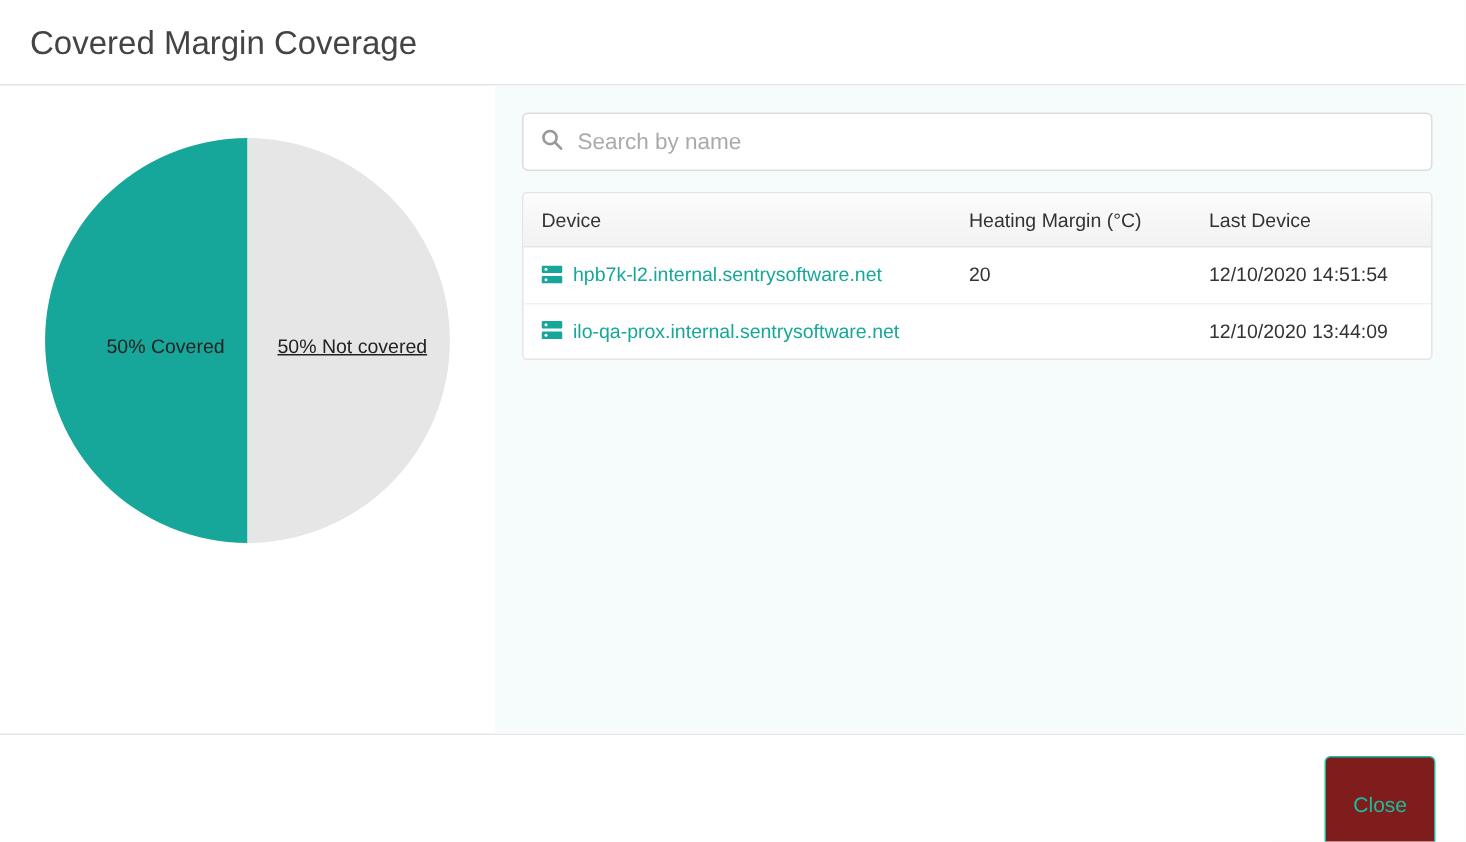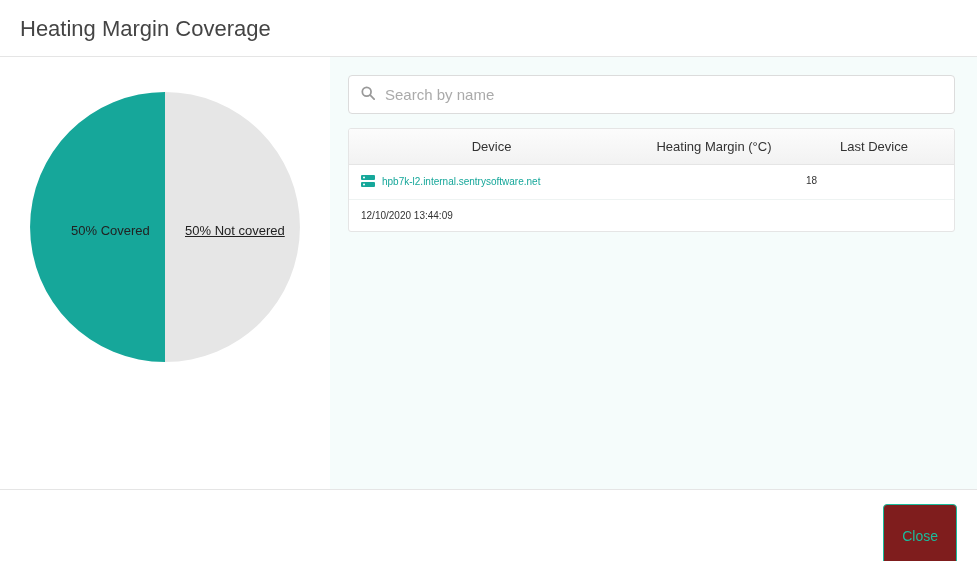--- a/index.html
+++ b/index.html
@@ -78,31 +78,30 @@
       border-radius: 3px;
       overflow: hidden;
       background: #fff;
     }
     .thead {
       display: flex;
       background: linear-gradient(#fcfcfc, #f2f2f2);
       font-size: 13px;
       color: #333;
       border-bottom: 1px solid #e5e5e5;
-      text-align: center;
     }
     .thead > div, .trow > div {
       padding: 10px 12px;
     }
     .col-device { flex: 1 1 300px; }
     .col-margin { flex: 0 0 160px; }
     .col-update { flex: 0 0 160px; }
     .trow {
       display: flex;
-      font-size: 10px;
+      font-size: 13px;
       border-bottom: 1px solid #eef3f2;
     }
     .trow:last-child { border-bottom: none; }
     .device-link {
       display: inline-flex;
       align-items: center;
       gap: 7px;
       color: #16a79a;
       text-decoration: none;
     }
@@ -120,21 +119,21 @@
       border-radius: 4px;
       padding: 23px 18px;
       font-size: 14px;
       cursor: pointer;
     }
   </style>
 </head>
 <body>
 
 <div class="header">
-  <h1>Heating Margin Coverage</h1>
+  <h1>Covered Margin Coverage</h1>
 </div>
 
 <div class="content">
 
   <div class="chart-panel">
     <div class="pie-wrap">
       <svg class="pie" width="280" height="280" viewBox="0 0 280 280">
         <path d="M140 5 A135 135 0 0 0 140 275 L140 140 Z" fill="#16a79a"></path>
         <path d="M140 275 A135 135 0 0 0 140 5 L140 140 Z" fill="#e6e6e6"></path>
       </svg>
@@ -165,24 +164,36 @@
           <a href="#" class="device-link">
             <svg width="14" height="12" viewBox="0 0 14 12">
               <rect x="0" y="0" width="14" height="5" rx="1" fill="#16a79a"></rect>
               <rect x="0" y="7" width="14" height="5" rx="1" fill="#16a79a"></rect>
               <circle cx="3" cy="2.5" r="1" fill="#fff"></circle>
               <circle cx="3" cy="9.5" r="1" fill="#fff"></circle>
             </svg>
             <span>hpb7k-l2.internal.sentrysoftware.net</span>
           </a>
         </div>
-        <div class="col-margin">18</div>
+        <div class="col-margin">20</div>
+        <div class="col-update">12/10/2020 14:51:54</div>
       </div>
 
       <div class="trow">
+        <div class="col-device">
+          <a href="#" class="device-link">
+            <svg width="14" height="12" viewBox="0 0 14 12">
+              <rect x="0" y="0" width="14" height="5" rx="1" fill="#16a79a"></rect>
+              <rect x="0" y="7" width="14" height="5" rx="1" fill="#16a79a"></rect>
+              <circle cx="3" cy="2.5" r="1" fill="#fff"></circle>
+              <circle cx="3" cy="9.5" r="1" fill="#fff"></circle>
+            </svg>
+            <span>ilo-qa-prox.internal.sentrysoftware.net</span>
+          </a>
+        </div>
         <div class="col-update">12/10/2020 13:44:09</div>
       </div>
 
     </div>
   </div>
 
 </div>
 
 <div class="footer">
   <button class="btn-close">Close</button>

